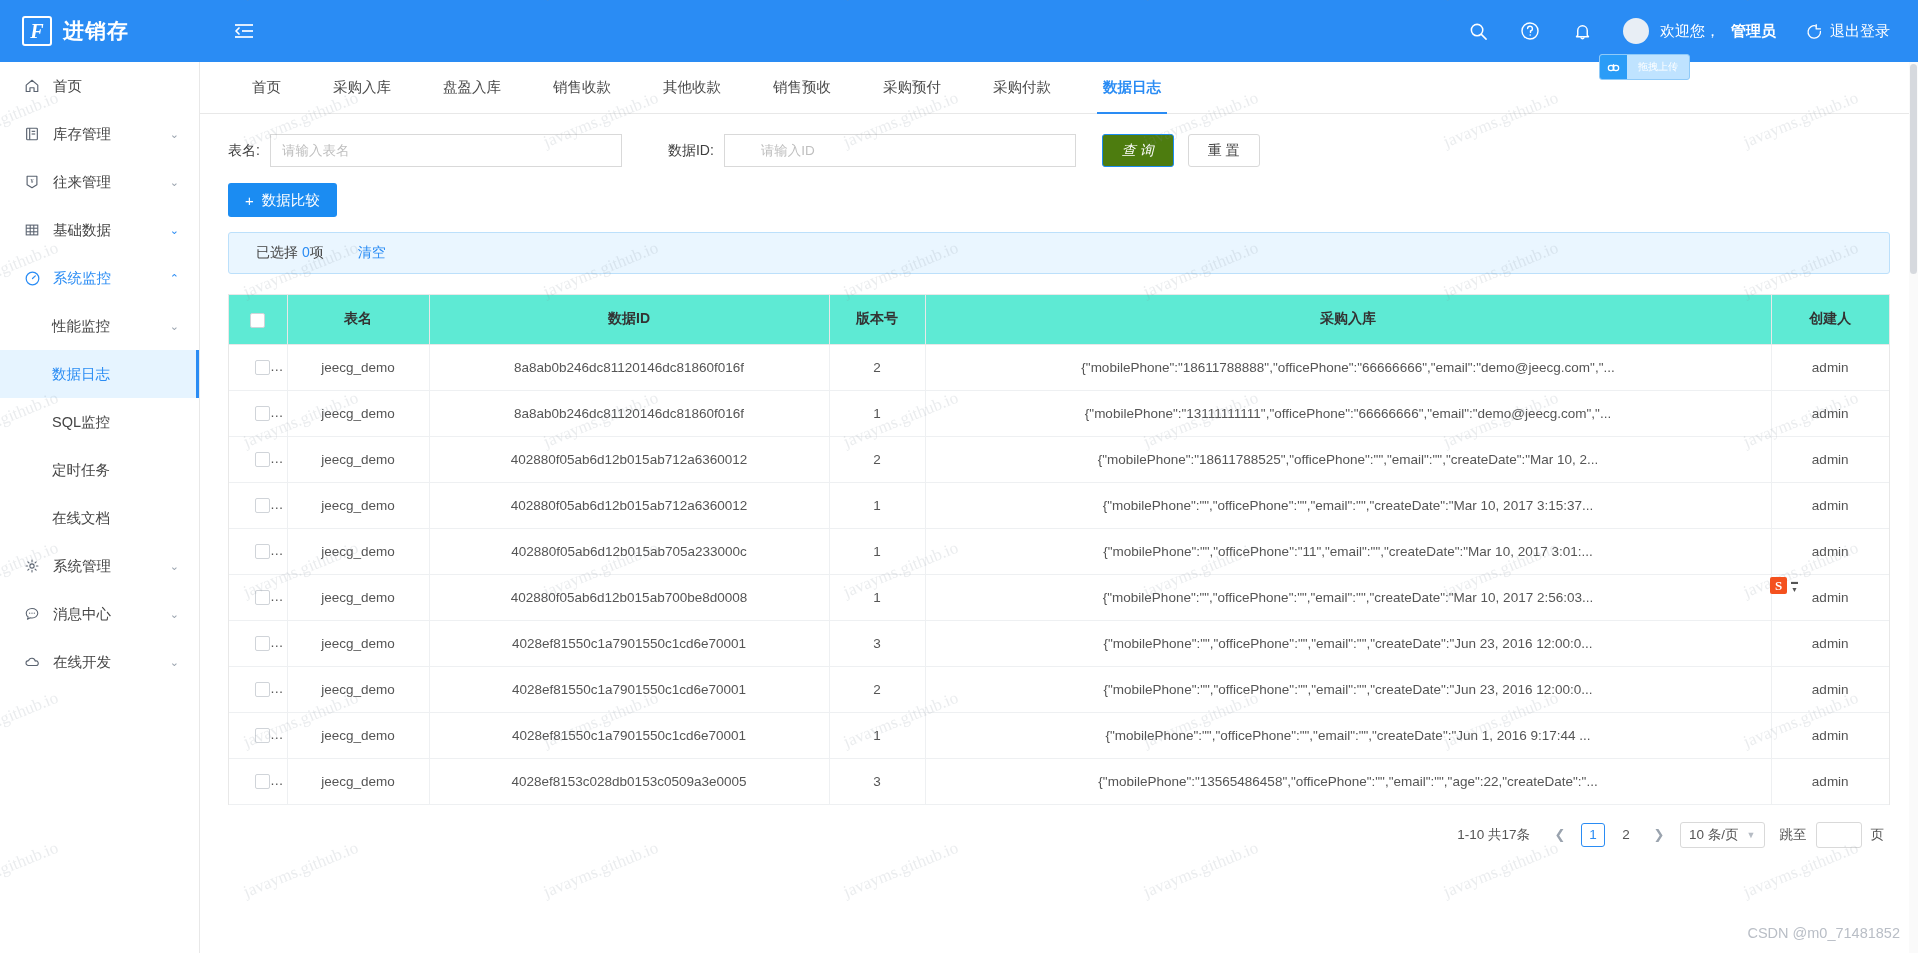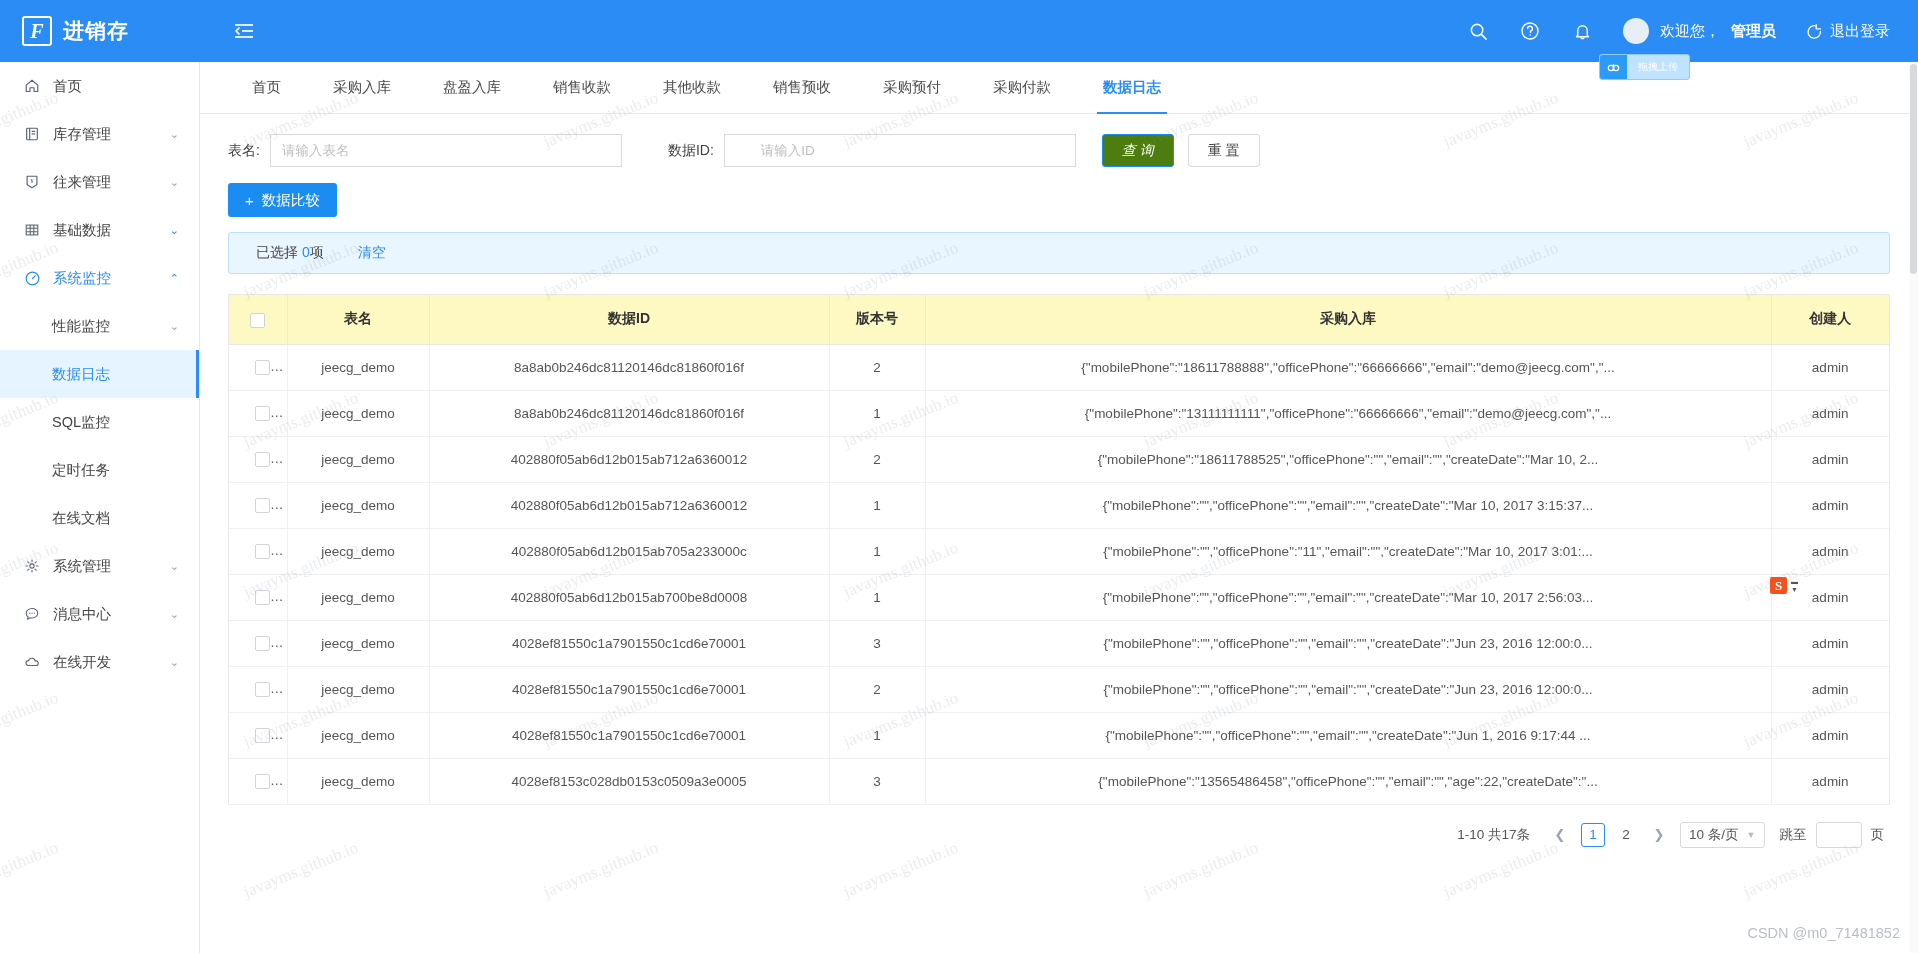--- a/index.html
+++ b/index.html
@@ -137,21 +137,21 @@
     border-radius: 3px; display: flex; align-items: center; padding-left: 27px; gap: 34px;
     font-size: 14px; color: #444;
   }
   .alert-bar .count { color: #2a8cf4; }
   .alert-bar .clear-link { color: #2a8cf4; cursor: pointer; }
 
   
   .table-wrap { margin: 20px 6px 0 6px; border: 1px solid #e8e8e8; border-bottom: none; }
   table.grid { width: 100%; border-collapse: collapse; table-layout: fixed; }
   table.grid th {
-    background: #fef9c3; font-weight: bold; font-size: 14px; color: #333;
+    background: #5eead4; font-weight: bold; font-size: 14px; color: #333;
     height: 49px; border-bottom: 1px solid #e8e8e8; border-right: 1px solid #e8e8e8;
     text-align: center; padding: 0 8px;
   }
   table.grid td {
     height: 46px; border-bottom: 1px solid #eef0f2; border-right: 1px solid #eef0f2;
     font-size: 13.5px; color: #555; text-align: center; padding: 0 26px;
     white-space: nowrap; overflow: hidden; text-overflow: ellipsis;
   }
   table.grid th:last-child, table.grid td:last-child { border-right: none; }
   .col-check { width: 58px; }

